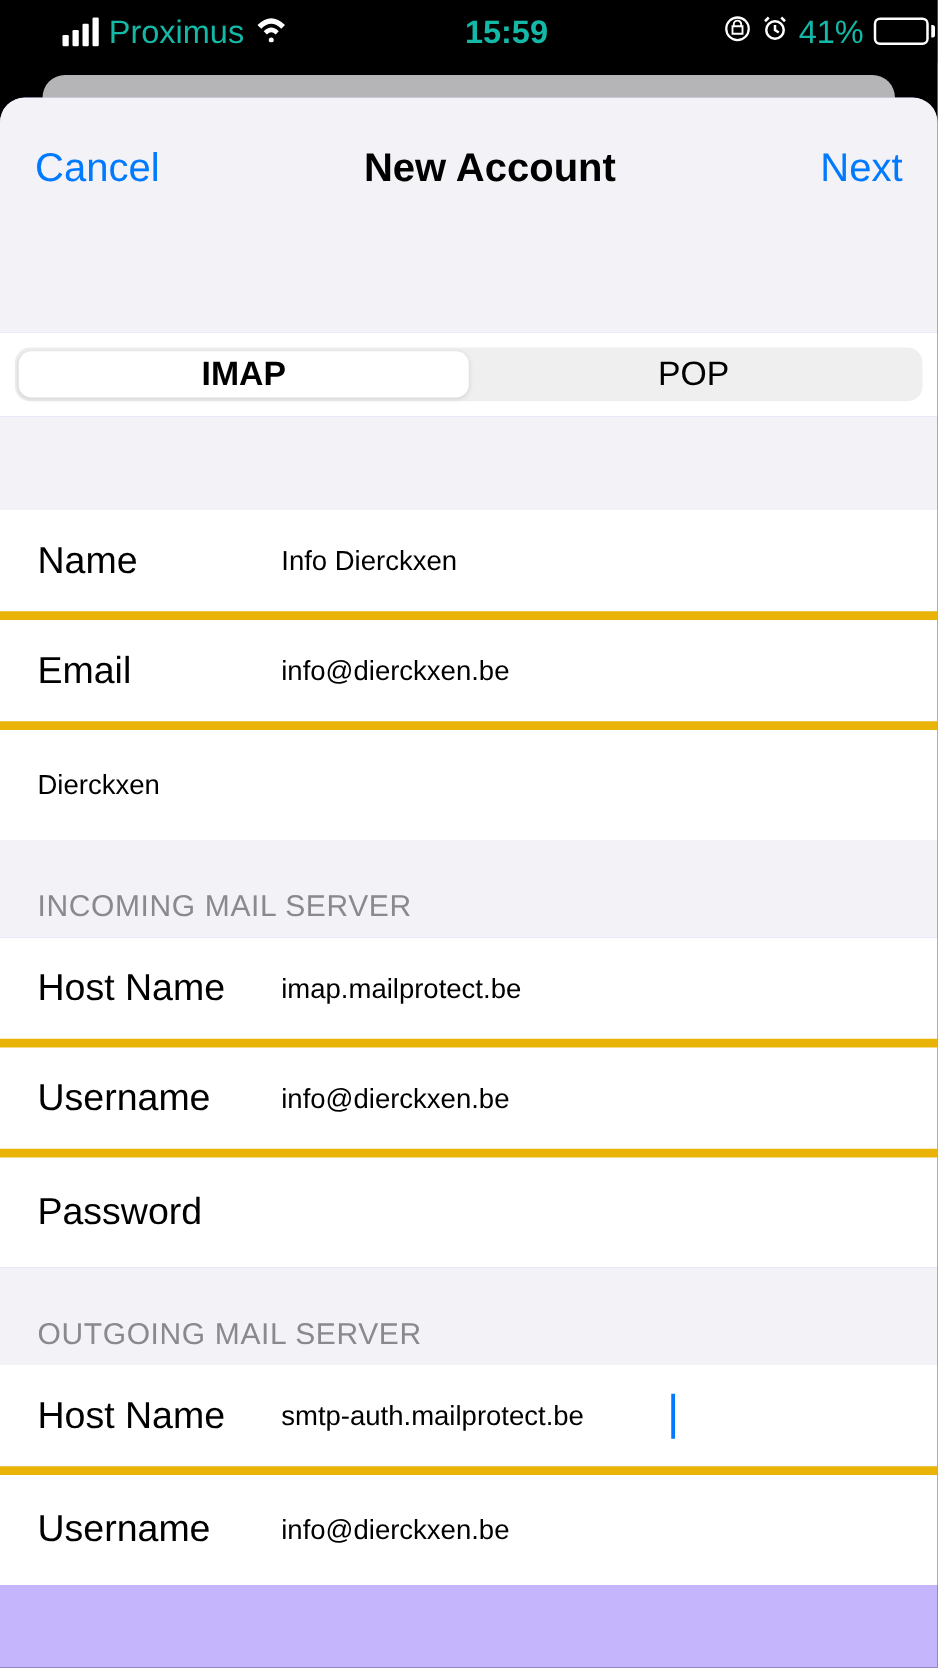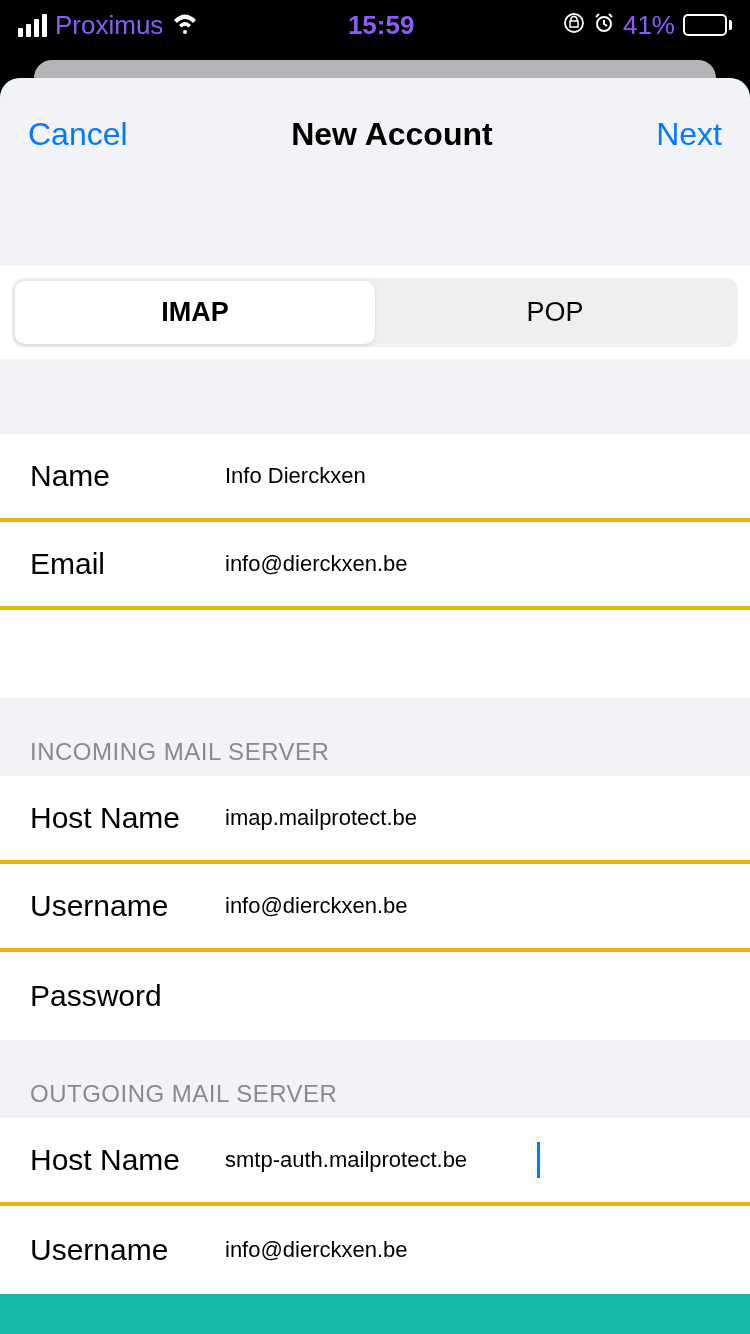--- a/index.html
+++ b/index.html
@@ -1,48 +1,48 @@
 <!DOCTYPE html>
 <html><head>
   <meta charset="utf-8">
   <style>
     * { margin: 0; padding: 0; box-sizing: border-box; font-family: -apple-system, BlinkMacSystemFont, "Segoe UI", Helvetica, Arial, sans-serif; }
     body { width: 750px; height: 1334px; background: #000; overflow: hidden; }
     
-    .status-bar { height: 50px; background: #000; color: #8b5cf6; display: flex; align-items: center; justify-content: space-between; padding: 0 18px; font-size: 26px; font-weight: 500; }
+    .status-bar { height: 50px; background: #000; color: #14b8a6; display: flex; align-items: center; justify-content: space-between; padding: 0 2px; font-size: 26px; font-weight: 500; margin-left: 48px; }
     .status-left { display: flex; align-items: center; gap: 8px; }
     .status-right { display: flex; align-items: center; gap: 8px; }
     .signal-bars { display: inline-flex; align-items: flex-end; gap: 3px; }
     .signal-bars span { width: 5px; background: #fff; border-radius: 1px; }
     .signal-bars span:nth-child(1) { height: 9px; }
     .signal-bars span:nth-child(2) { height: 13px; }
     .signal-bars span:nth-child(3) { height: 18px; }
     .signal-bars span:nth-child(4) { height: 23px; }
     .battery { display: inline-flex; align-items: center; }
     .battery-body { width: 44px; height: 22px; border: 2px solid #fff; border-radius: 5px; padding: 2px; position: relative; }
     .battery-fill { width: 41%; height: 100%; background: #fff; border-radius: 2px; }
     .battery-tip { width: 3px; height: 10px; background: #fff; border-radius: 0 2px 2px 0; margin-left: 2px; }
     .hidden-sheet { position: absolute; top: 60px; left: 34px; right: 34px; height: 30px; background: #b5b5b7; border-radius: 18px 18px 0 0; }
     
-    .sheet { position: absolute; top: 78px; left: 0; right: 0; bottom: 0; background: #14b8a6; border-radius: 20px 20px 0 0; overflow: hidden; }
+    .sheet { position: absolute; top: 78px; left: 0; right: 0; bottom: 0; background: #c4b5fd; border-radius: 20px 20px 0 0; overflow: hidden; }
     
     .nav-bar { height: 188px; background: #f2f2f7; padding-top: 38px; }
     .nav-row { display: flex; align-items: center; justify-content: space-between; padding: 0 28px; }
     .nav-left, .nav-right { color: #007aff; font-size: 32px; font-weight: 400; }
     .nav-title { color: #000; font-size: 32px; font-weight: 600; }
     
     .segmented-control-wrap { background: #fff; padding: 12px; }
-    .segmented-control { display: flex; background: #efefef; border-radius: 12px; padding: 3px; height: 69px; }
+    .segmented-control { display: flex; background: #efefef; border-radius: 12px; padding: 3px; height: 43px; }
     .segment { flex: 1; display: flex; align-items: center; justify-content: center; font-size: 27px; font-weight: 500; border-radius: 10px; color: #000; cursor: pointer; }
     .segment.active { background: #fff; box-shadow: 0 1px 4px rgba(0,0,0,0.12); font-weight: 600; }
     
     .section-gap { height: 75px; background: #f2f2f7; }
     
     .form-group { background: #fff; }
-    .form-row { display: flex; align-items: center; height: 88px; padding: 0 30px; border-bottom: 4px solid #eab308; }
+    .form-row { display: flex; align-items: center; height: 88px; padding: 0 30px; border-bottom: 7px solid #eab308; }
     .form-row:last-child { border-bottom: none; }
     .form-label { width: 195px; font-size: 30px; color: #000; flex-shrink: 0; }
     .form-input { flex: 1; font-size: 22px; color: #000; border: none; outline: none; background: transparent; font-family: inherit; }
     .form-input::placeholder { color: #c7c7cc; }
     
     .section-header { height: 78px; display: flex; align-items: flex-end; padding: 0 30px 10px 30px; font-size: 24px; color: #8a8a8e; text-transform: uppercase; letter-spacing: 0.5px; background: #f2f2f7; }
     
     .cursor { display: inline-block; width: 3px; height: 36px; background: #007aff; vertical-align: middle; margin-left: -2px; }
   </style>
 </head>
@@ -109,20 +109,21 @@
   <div class="form-group">
     <div class="form-row">
       <div class="form-label">Name</div>
       <input class="form-input" value="Info Dierckxen" style="">
     </div>
     <div class="form-row">
       <div class="form-label">Email</div>
       <input class="form-input" value="info@dierckxen.be" style="">
     </div>
     <div class="form-row">
+      <input class="form-input" value="Dierckxen" style="">
     </div>
   </div>
 
   <div class="section-header">INCOMING MAIL SERVER</div>
 
   <div class="form-group">
     <div class="form-row">
       <div class="form-label">Host Name</div>
       <input class="form-input" value="imap.mailprotect.be" style="">
     </div>

